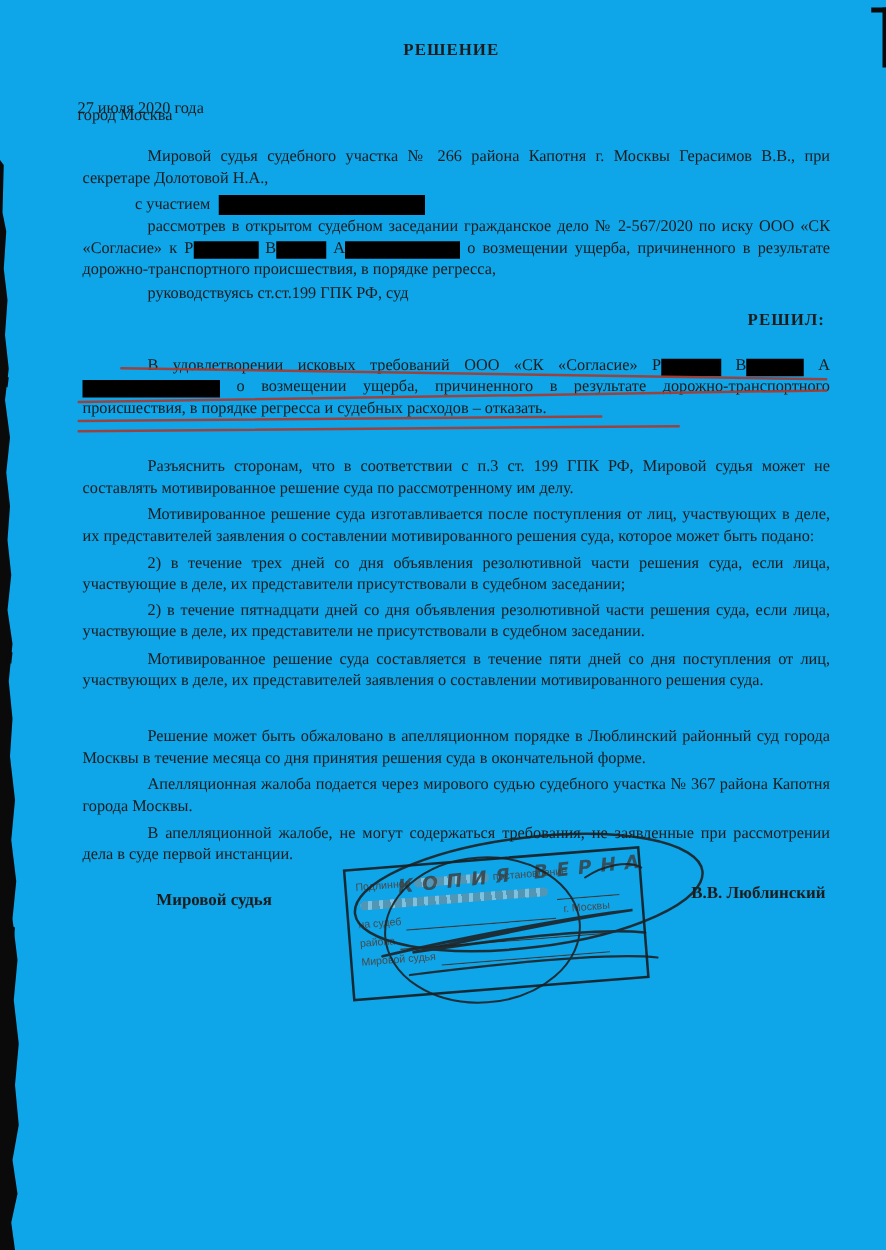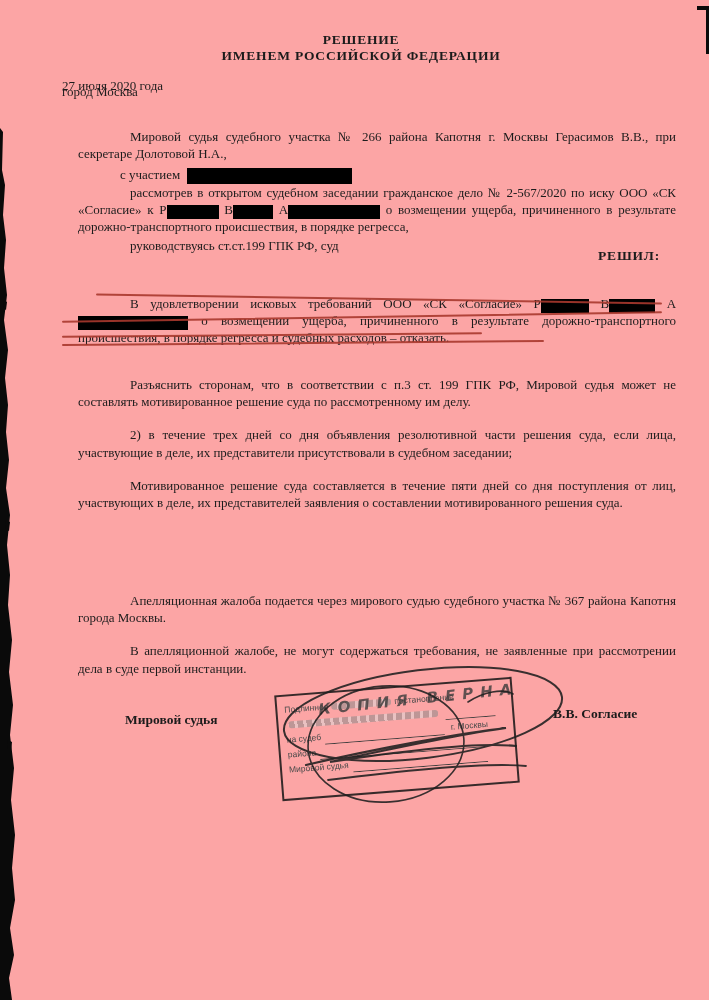--- a/index.html
+++ b/index.html
@@ -1,33 +1,33 @@
 <!DOCTYPE html>
 <html><head>
 <meta charset="utf-8">
 <style>
   html,body{margin:0;padding:0;background:#e8e8e8;}
   .page{
     position:relative;
     width:709px;height:1000px;
-    background:#fca5a5;
+    background:#0ea5e9;
     overflow:hidden;
     font-family:"Liberation Serif", serif;
     color:#1c1c1c;
     text-decoration:underline;
   }
   
   .abs{position:absolute;}
   .body-text{
     font-size:13px;
     line-height:17.2px;
     text-align:justify;
     width:598px;
     left:62px;
-    margin:16px;
+    margin:4px;
   }
   .indent{text-indent:52px;}
   .bold{font-weight:bold;}
   .center{text-align:right;}
   
   .title-block{top:32px;left:62px;width:598px;text-align:center;font-weight:bold;font-size:13.5px;line-height:16px;letter-spacing:.8px;}
   
   .redact{
     display:inline-block;
     background:#000;
@@ -78,21 +78,20 @@
 
   <svg class="edge-art" width="20" height="1000" viewBox="0 0 20 1000">
     <path fill="#0a0a0a" d="M0,128 L3,132 L2,170 L5,185 L3,215 L6,240 L4,268 L7,295 L4,320 L8,350 L5,378 L8,405 L6,432 L9,460 L6,488 L10,515 L7,545 L10,575 L8,605 L12,640 L9,672 L13,705 L10,735 L14,768 L11,800 L15,835 L12,868 L15,900 L10,928 L14,955 L9,978 L12,1000 L0,1000 Z"></path>
     <path fill="#0a0a0a" d="M4,300 l3,2 l-1,8 l-3,-2 Z M6,520 l4,2 l-1,9 l-4,-2 Z M8,740 l4,2 l-1,10 l-4,-3 Z"></path>
   </svg>
   <div class="corner-mark-v"></div>
   <div class="corner-mark-h"></div>
 
   <div class="abs title-block">
     <div>РЕШЕНИЕ</div>
-    <div>ИМЕНЕМ РОССИЙСКОЙ ФЕДЕРАЦИИ</div>
   </div>
 
   <div class="abs" style="top:84px;left:62px;width:598px;text-align:left;font-size:13px;">город Москва</div>
   <div class="abs" style="top:78px;left:62px;font-size:13px;">27 июля 2020 года</div>
 
   <p class="abs body-text indent" style="top:112px;">Мировой судья судебного участка № 266 района Капотня г. Москвы Герасимов В.В.,  при секретаре Долотовой Н.А.,</p>
 
   <p class="abs body-text" style="top:150px;text-indent:42px;"><span>с участием</span>&nbsp;&nbsp;<span class="redact rw165" style="height:16px;"></span></p>
 
   <p class="abs body-text indent" style="top:168px;"><span>рассмотрев в открытом судебном заседании гражданское дело № 2-567/2020 по иску ООО «СК «Согласие» к Р</span><span class="redact rw52"></span><span> В</span><span class="redact rw40"></span><span> А</span><span class="redact rw92"></span><span> о возмещении ущерба, причиненного в результате дорожно-транспортного происшествия, в порядке регресса,</span></p>
@@ -103,31 +102,34 @@
 
   <p class="abs body-text indent" style="top:279px;"><span>В удовлетворении исковых требований ООО «СК «Согласие» Р</span><span class="redact rw48"></span><span> В</span><span class="redact rw46"></span><span> А</span><span class="redact rw110"></span><span> о возмещении ущерба, причиненного в результате дорожно-транспортного происшествия, в порядке регресса и судебных расходов – отказать.</span></p>
 
   <div class="pen" style="left:96px;top:298px;width:566px;transform:rotate(0.9deg);"></div>
   <div class="pen" style="left:62px;top:316px;width:600px;transform:rotate(-0.9deg);"></div>
   <div class="pen" style="left:62px;top:334px;width:420px;transform:rotate(-0.5deg);"></div>
   <div class="pen" style="left:62px;top:342px;width:482px;transform:rotate(-0.5deg);"></div>
 
   <div class="abs" style="top:360px;left:0;width:603px;">
     <p class="body-text indent" style="position:relative;left:62px;">Разъяснить сторонам, что в соответствии с п.3 ст. 199 ГПК РФ, Мировой судья может не составлять мотивированное решение суда по рассмотренному им делу.</p>
+    <p class="body-text indent" style="position:relative;left:62px;">Мотивированное решение суда изготавливается после поступления от лиц, участвующих в деле, их представителей заявления о составлении мотивированного решения суда, которое может быть подано:</p>
     <p class="body-text indent" style="position:relative;left:62px;">2) в течение трех дней со дня объявления резолютивной части решения суда, если лица, участвующие в деле, их представители присутствовали в судебном заседании;</p>
+    <p class="body-text indent" style="position:relative;left:62px;">2) в течение пятнадцати дней со дня объявления резолютивной части решения суда, если лица, участвующие в деле, их представители не присутствовали в судебном заседании.</p>
     <p class="body-text indent" style="position:relative;left:62px;">Мотивированное решение суда составляется в течение пяти дней со дня поступления от лиц, участвующих в деле, их представителей заявления о составлении мотивированного решения суда.</p>
   </div>
 
   <div class="abs" style="top:576px;left:0;width:709px;">
+    <p class="body-text indent" style="position:relative;left:62px;">Решение может быть обжаловано в апелляционном порядке в Люблинский районный суд города Москвы в течение месяца со дня принятия решения суда в окончательной форме.</p>
     <p class="body-text indent" style="position:relative;left:62px;">Апелляционная жалоба подается через мирового судью судебного участка № 367 района Капотня города Москвы.</p>
     <p class="body-text indent" style="position:relative;left:62px;">В апелляционной жалобе, не могут содержаться требования, не заявленные при рассмотрении дела в суде первой инстанции.</p>
   </div>
 
   <div class="abs sig-label" style="top:712px;left:125px;">Мировой судья</div>
-  <div class="abs sig-label" style="top:706px;left:553px;">В.В. Согласие</div>
+  <div class="abs sig-label" style="top:706px;left:553px;">В.В. Люблинский</div>
 
   <div class="stamp">
     <div class="stamp-row"><span>Подлинное</span><span class="illegible" style="width:60px;"></span><span>постановление</span></div>
     <div class="stamp-row"><span class="illegible" style="width:150px;"></span><span class="rule" style="width:50px;"></span></div>
     <div class="stamp-row"><span>на судеб</span><span class="rule" style="width:120px;"></span><span style="margin-left:6px;">г. Москвы</span></div>
     <div class="stamp-row"><span>района</span><span class="rule" style="width:165px;"></span></div>
     <div class="stamp-row"><span>Мировой судья</span><span class="rule" style="width:135px;"></span></div>
   </div>
 
   <div class="copy-mark">КОПИЯ ВЕРНА</div>

